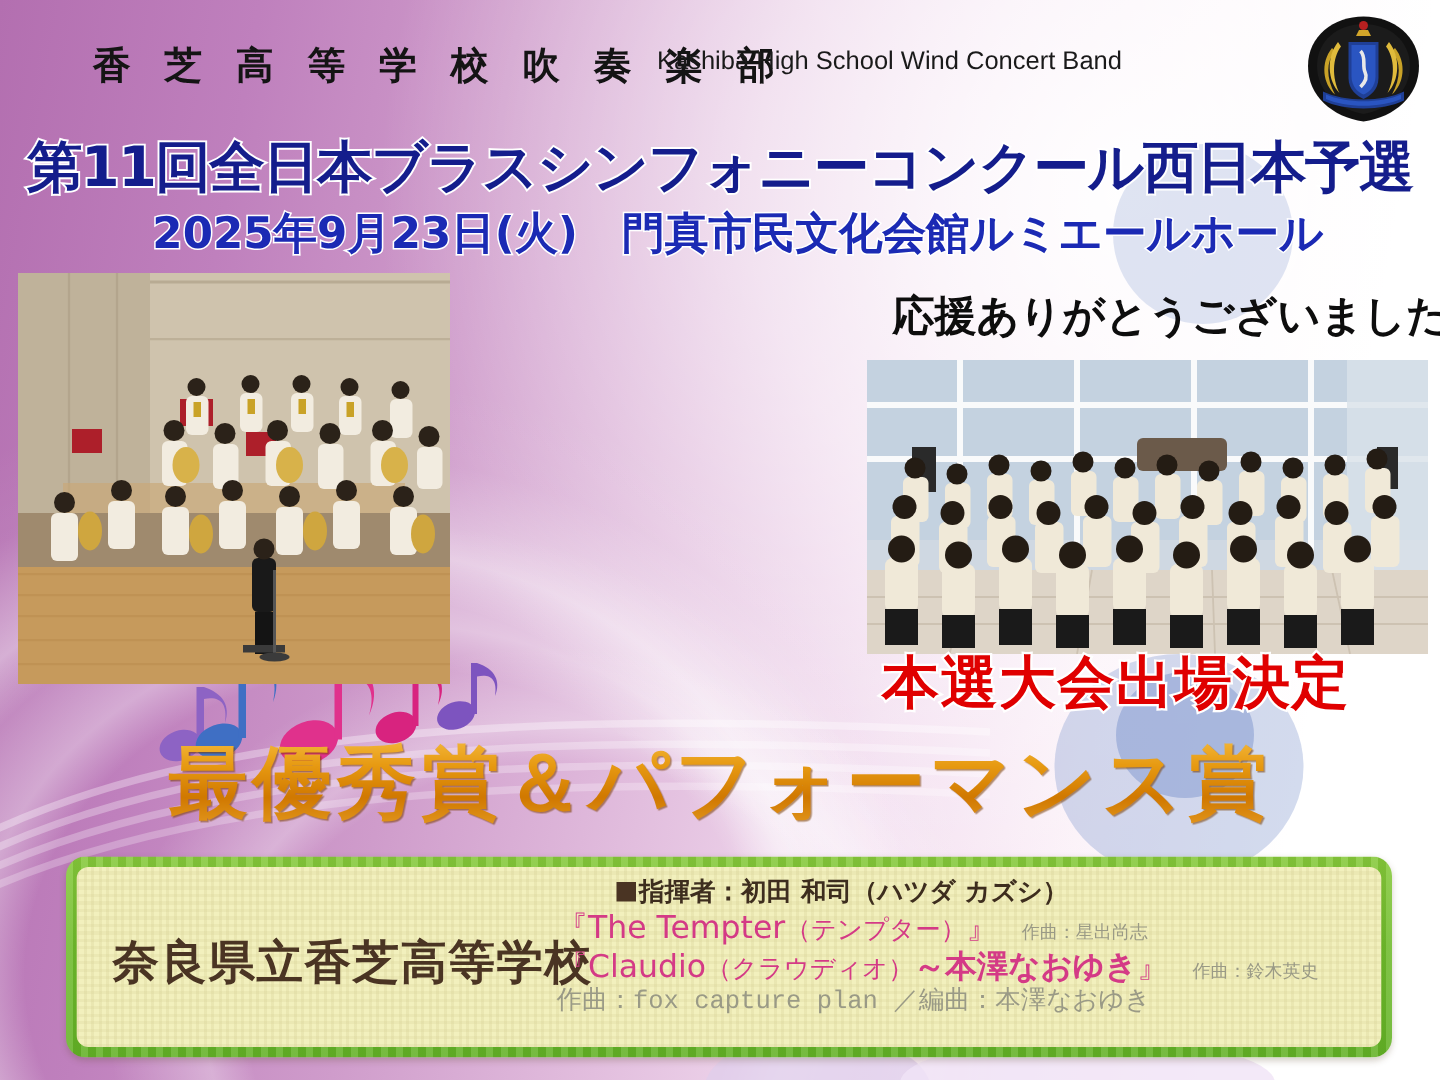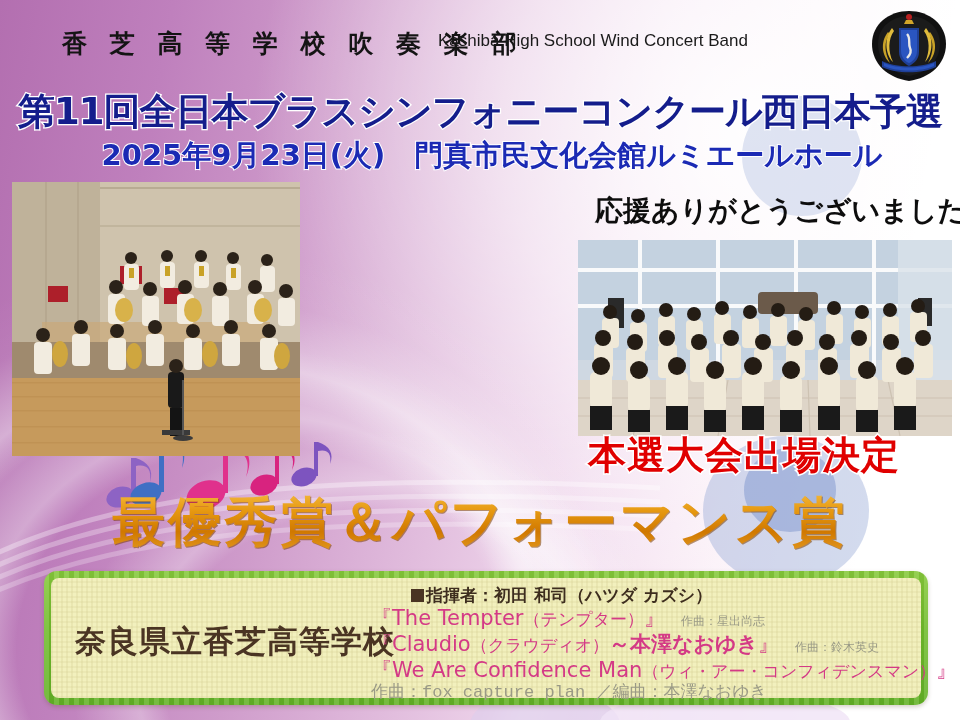--- a/index.html
+++ b/index.html
@@ -434,23 +434,20 @@
         </div>
 
         <div class="piece">
           <span class="p-title">『</span><span class="p-title">The Tempter</span><span class="p-kana">（テンプター）</span><span class="p-title">』</span><span class="p-cred">作曲：星出尚志</span>
         </div>
 
         <div class="piece">
           <span class="p-title">『</span><span class="p-title">Claudio</span><span class="p-kana">（クラウディオ）</span><span class="p-title"><b>～本澤なおゆき</b></span><span class="p-title">』</span><span class="p-cred">作曲：鈴木英史</span>
         </div>
 
-        <div class="piece">
-          <span class="p-title">『</span><span class="p-title">We Are Confidence Man</span><span class="p-kana">（ウィ・アー・コンフィデンスマン）</span><span class="p-title">』</span>
-        </div>
 
         <div class="p-credline">作曲：fox capture plan ／編曲：本澤なおゆき</div>
 
       </div>
     </div>
   </div>
 
 </div>
 
 </body></html>

